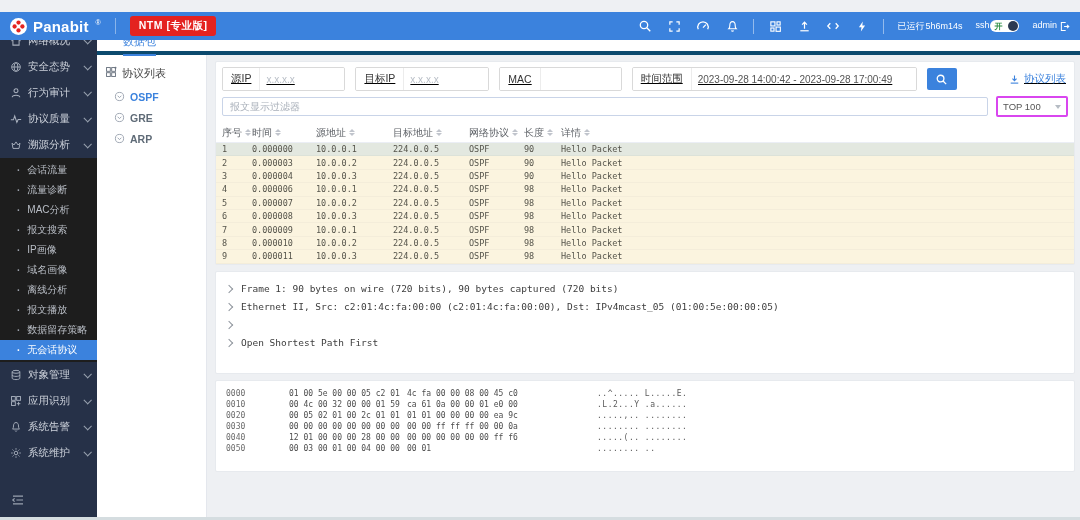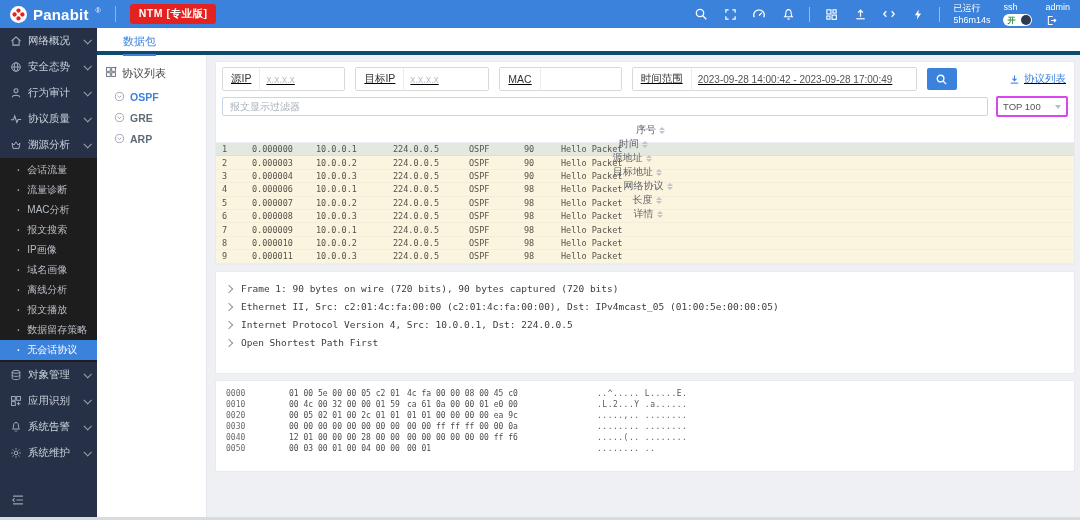--- a/index.html
+++ b/index.html
@@ -1,31 +1,31 @@
 <!DOCTYPE html>
 <html><head>
 <meta charset="utf-8">
 <style>
   html,body{margin:0;padding:0;width:1080px;height:520px;overflow:hidden;background:#eef0f3;
     font-family:"Liberation Sans",sans-serif;-webkit-font-smoothing:antialiased;}
   .stage{position:relative;width:1080px;height:520px;}
 
   
-  .topbar{position:absolute;left:0;top:0;right:0;height:28px;background:#3b82dd;display:flex;align-items:center;padding:10px 10px;box-sizing:border-box;z-index:30;}
+  .topbar{position:absolute;left:0;top:12px;right:0;height:28px;background:#3b82dd;display:flex;align-items:center;padding:10px 10px;box-sizing:border-box;z-index:30;}
   .brand{display:flex;align-items:center;gap:6px;}
   .logo-icon{width:17px;height:17px;background:#fff;border-radius:50%;display:flex;align-items:center;justify-content:center;}
   .brand-text{color:#fff;font-size:15px;font-weight:bold;letter-spacing:.2px;}
   .reg{color:#fff;font-size:7px;margin-left:1px;margin-top:-8px;}
   .tb-divider{width:1px;height:16px;background:rgba(255,255,255,.4);margin:0 14px;}
   .badge{background:#e42320;color:#fff;font-size:10.5px;font-weight:bold;padding:3px 9px;border-radius:3px;letter-spacing:.5px;}
   .tb-right{margin-left:auto;display:flex;align-items:center;gap:13px;}
   .tb-icon{display:flex;align-items:center;justify-content:center;width:16px;height:16px;cursor:pointer;}
   .tb-icon svg{display:block;}
   .tb-sep{width:1px;height:15px;background:rgba(255,255,255,.45);}
-  .tb-stack{display:flex;flex-direction:column;align-items:flex-start;justify-content:center;color:#fff;font-size:9px;line-height:11px;gap:1px;}
+  .tb-stack{display:flex;flex-direction:row;align-items:flex-start;justify-content:center;color:#fff;font-size:9px;line-height:11px;gap:1px;}
   .toggle{width:29px;height:12px;background:#fff;border-radius:7px;display:flex;align-items:center;padding:0 1px;box-sizing:border-box;cursor:pointer;}
   .toggle .t-label{font-style:normal;font-size:8px;color:#2f8f46;font-weight:bold;margin-left:3px;}
   .toggle .t-knob{margin-left:auto;width:10px;height:10px;border-radius:50%;background:#2c3a52;}
 
   
   .sidebar{position:absolute;left:0;top:28px;width:97px;bottom:3px;background:#263148;display:flex;flex-direction:column;z-index:20;}
   .side-item{height:26px;display:flex;align-items:center;padding:0 7px 0 9px;color:#cdd2db;font-size:10.5px;cursor:pointer;flex:none;}
   .side-item .mi{width:13px;height:13px;margin-right:6px;display:flex;align-items:center;justify-content:center;}
   .chev{width:5px;height:5px;border-right:1.3px solid #97a0ae;border-bottom:1.3px solid #97a0ae;transform:rotate(45deg) translateY(-1px);margin-left:auto;}
   .submenu{background:#1d1d1d;display:flex;flex-direction:column;flex:none;padding:2px 0;}
@@ -62,21 +62,21 @@
   .searchbtn{width:30px;height:22px;background:#3b82dd;border:none;border-radius:2px;display:flex;align-items:center;justify-content:center;cursor:pointer;}
   .protolink{margin-left:auto;display:flex;align-items:center;gap:4px;color:#3b82dd;font-size:10.5px;cursor:pointer;white-space:nowrap;padding-right:2px;}
   .filterrow{display:flex;align-items:center;gap:8px;padding:5px 6px 4px 6px;}
   .dfilter{flex:1;height:17px;border:1px solid #c9d4e8;border-radius:2px;padding:0 7px;font-size:10px;color:#555;outline:none;font-family:"Liberation Sans",sans-serif;}
   .dfilter::placeholder{color:#a9b0ba;}
   .topselect{width:58px;height:17px;border:2px solid #d946ef;border-radius:2px;display:flex;align-items:center;font-size:9.5px;color:#555;padding:0 5px;cursor:pointer;background:#fff;flex:none;}
   .topselect .dn-caret{margin-left:auto;}
   .dn-caret{width:0;height:0;border-left:3.5px solid transparent;border-right:3.5px solid transparent;border-top:4px solid #b6bcc4;}
 
   
-  .thead{display:flex;align-items:center;height:19px;border-bottom:1px solid #ebeef5;margin-top:2px;flex-direction:column;}
+  .thead{display:flex;align-items:center;height:19px;border-bottom:1px solid #ebeef5;margin-top:2px;}
   .th{display:flex;align-items:center;font-size:10px;color:#5f6368;padding-left:6px;box-sizing:border-box;cursor:pointer;white-space:nowrap;}
   .sorter{display:inline-flex;flex-direction:column;margin-left:3px;gap:1px;}
   .sorter i{width:0;height:0;border-left:3px solid transparent;border-right:3px solid transparent;}
   .sorter .up{border-bottom:3.5px solid #c0c4cc;}
   .sorter .dn{border-top:3.5px solid #c0c4cc;}
   .trow{display:flex;align-items:center;height:12.4px;background:#fbf4df;border-bottom:1px solid #f4edda;font-family:"DejaVu Sans Mono",monospace;font-size:8.5px;color:#55544b;cursor:pointer;}
   .trow.selected{background:#e3e8e0;border-bottom-color:#dce2d9;}
   .td{padding-left:6px;box-sizing:border-box;white-space:nowrap;overflow:hidden;}
   .c-no{width:30px;flex:none;} .c-time{width:64px;flex:none;} .c-src{width:77px;flex:none;}
   .c-dst{width:76px;flex:none;} .c-proto{width:55px;flex:none;} .c-len{width:37px;flex:none;} .c-info{flex:1;}
@@ -562,21 +562,20 @@
           <span>Frame 1: 90 bytes on wire (720 bits), 90 bytes captured (720 bits)</span>
         </div>
 
         <div class="dline">
           <span class="dcaret"></span>
           <span>Ethernet II, Src: c2:01:4c:fa:00:00 (c2:01:4c:fa:00:00), Dst: IPv4mcast_05 (01:00:5e:00:00:05)</span>
         </div>
 
         <div class="dline">
           <span class="dcaret"></span>
-          <span>Internet Protocol Version 4, Src: 10.0.0.1, Dst: 224.0.0.5</span>
         </div>
 
         <div class="dline">
           <span class="dcaret"></span>
           <span>Open Shortest Path First</span>
         </div>
       </div>
 
     <div class="card hexcard">
 

